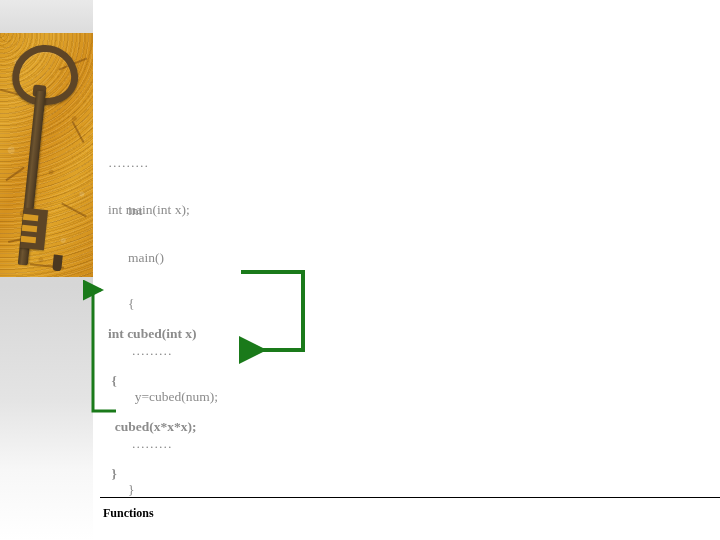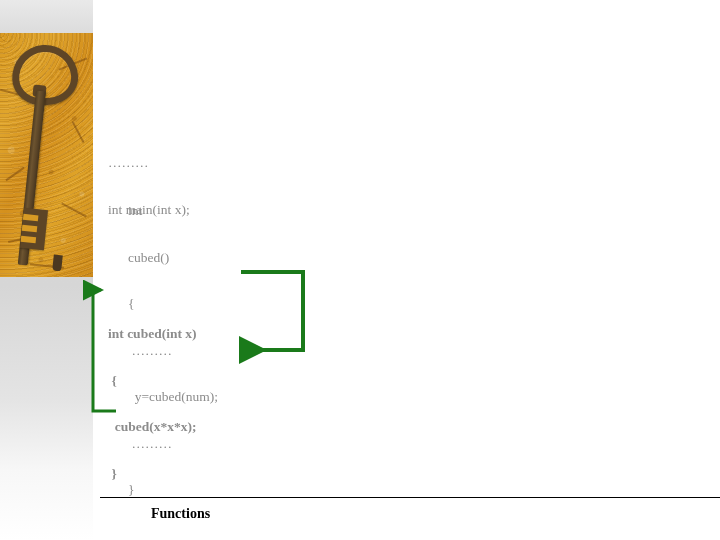--- a/index.html
+++ b/index.html
@@ -189,24 +189,23 @@
     top: 497px;
     width: 620px;
     height: 1px;
     background: #000000;
   }
   .footer-text {
     position: absolute;
     left: 103px;
     top: 506px;
     font-family: "Liberation Serif", serif;
-    font-size: 14px;
+    font-size: 12px;
     font-weight: bold;
     color: #000000;
-    margin-left: 48px;
   }
 </style>
 </head>
 <body>
 
 <div id="slide">
 
   <div class="left-band"></div>
 
   <div class="key-photo">
@@ -234,21 +233,21 @@
   </div>
 
 
   <div class="code-block" id="code-decl">
     <div class="code-line">………</div>
     <div class="code-line">int main(int x);</div>
   </div>
 
   <div class="code-block" id="code-main">
     <div class="code-line">int</div>
-    <div class="code-line">cubed()</div>
+    <div class="code-line">main()</div>
     <div class="code-line">{</div>
     <div class="code-line"> ………</div>
     <div class="code-line">  y=cubed(num);</div>
     <div class="code-line"> ………</div>
     <div class="code-line">}</div>
   </div>
 
   <div class="code-block" id="code-func">
     <div class="code-line">int cubed(int x)</div>
     <div class="code-line"> {</div>

